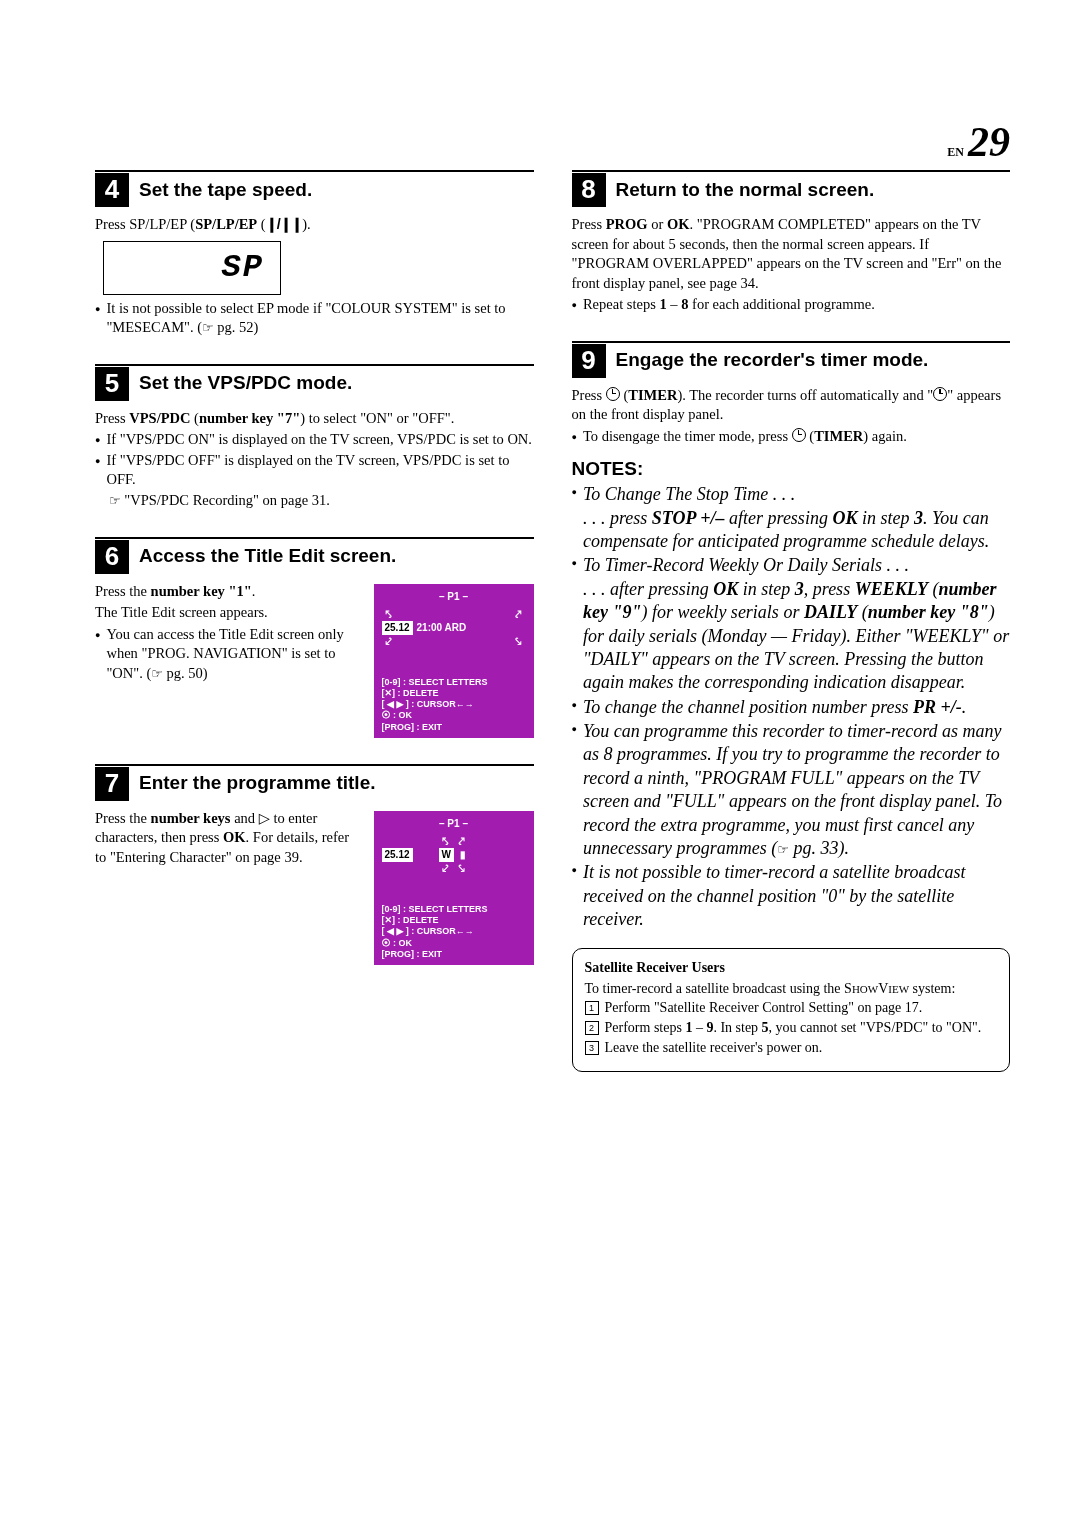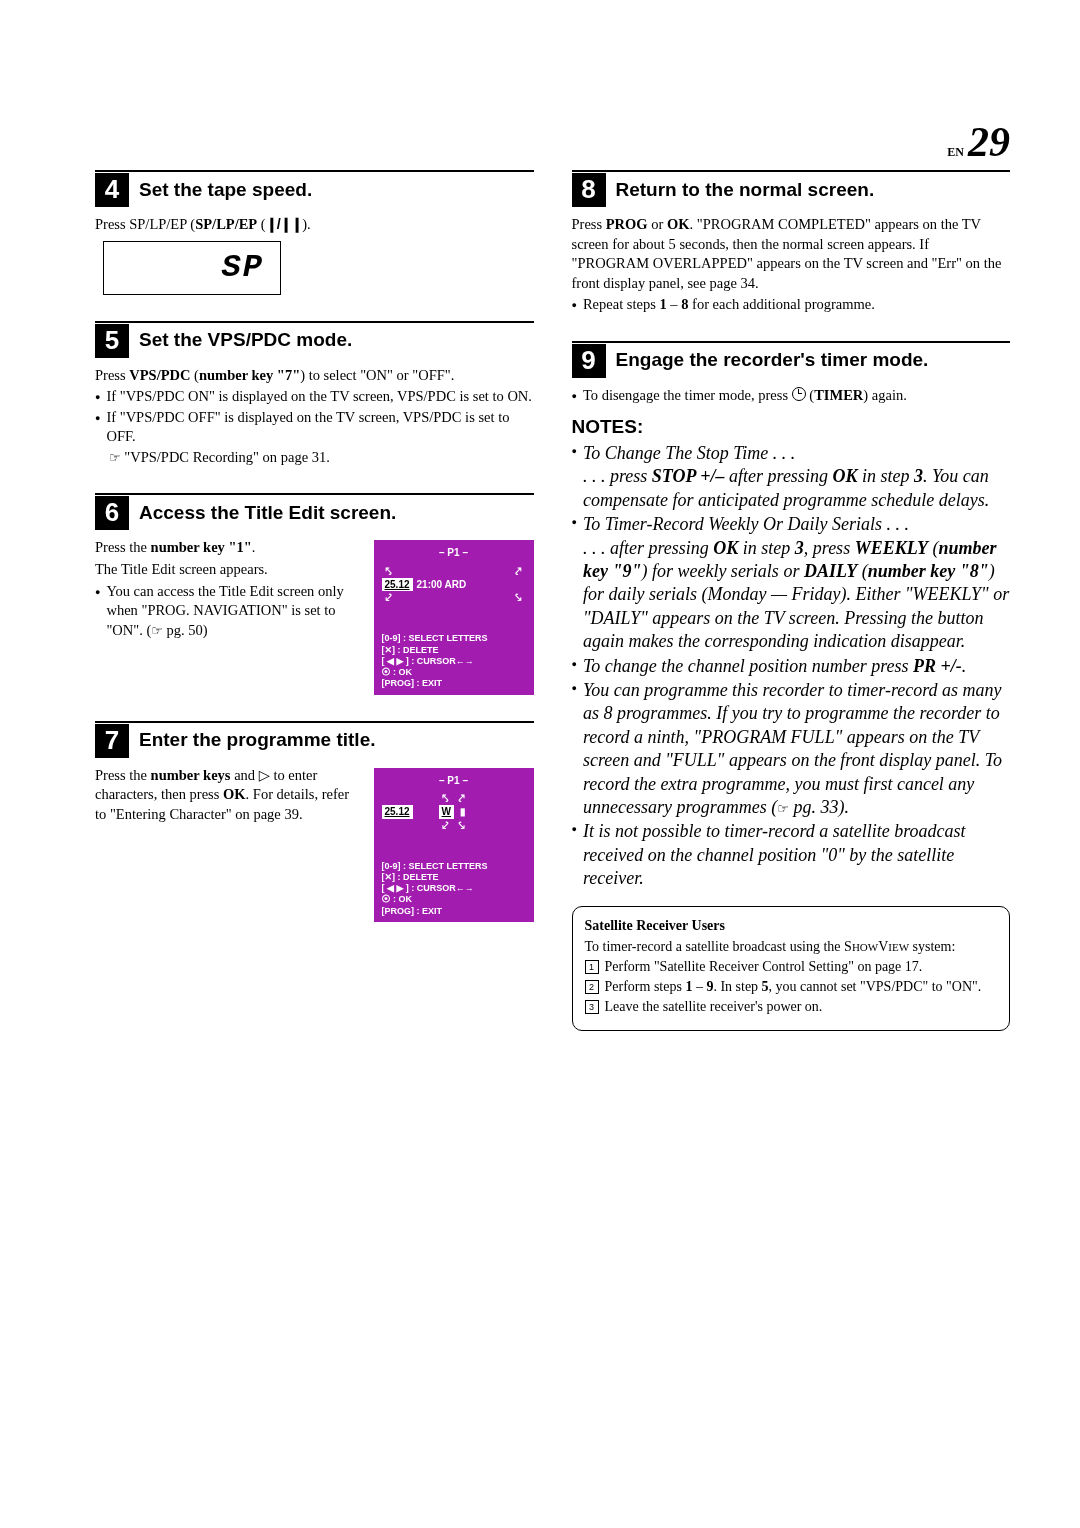--- a/index.html
+++ b/index.html
@@ -138,21 +138,20 @@
     display: flex;
     align-items: center;
     gap: 4px;
     margin: 1px 0;
   }
   .screen-box .date-row .bx {
     background: #fff;
     color: #000;
     padding: 0 3px;
     font-size: 10px;
-    text-decoration: underline;
   }
   .screen-box .date-row .inline {
     color: #fff;
     font-size: 10px;
   }
   .screen-box .cursor {
     color: #fff;
     font-size: 10px;
     padding-left: 2px;
   }
@@ -276,20 +275,25 @@
           <div class="step-num">4</div>
           <div class="step-title">Set the tape speed.</div>
         </div>
         <div class="body-text">
           <p>
             <span>Press SP/LP/EP (</span><b>SP/LP/EP</b> (<span class="tape-glyph">❙/❙❙</span><span>).</span>
           </p>
           <div class="sp-box">
               <span>SP</span>
             </div>
+          <div class="bullet">
+            <div>
+              <span>It is not possible to select EP mode if "COLOUR SYSTEM" is set to "MESECAM". (</span><span class="hand-icon"></span> pg. 52)<span></span>
+            </div>
+          </div>
         </div>
       </div>
 
       <div class="step">
         <div class="step-head">
           <div class="step-num">5</div>
           <div class="step-title">Set the VPS/PDC mode.</div>
         </div>
         <div class="body-text">
           <p>Press <b>VPS/PDC</b> (<b>number key "7"</b>) to select "ON" or "OFF".</p>
@@ -401,20 +405,21 @@
             </div>
         </div>
       </div>
 
       <div class="step" style="margin-bottom:6px">
         <div class="step-head">
           <div class="step-num">9</div>
           <div class="step-title">Engage the recorder's timer mode.</div>
         </div>
         <div class="body-text">
+          <p>Press <span class="timer-icon"></span> (<b>TIMER</b>). The recorder turns off automatically and "<span class="timer-icon"></span>" appears on the front display panel.</p>
           <div class="bullet">
               <div>To disengage the timer mode, press <span class="timer-icon"></span> (<b>TIMER</b>) again.</div>
             </div>
         </div>
       </div>
 
       <div class="notes-heading">NOTES:</div>
       <div>
         <div class="note-bullet">
             <div><span>To Change The Stop Time . . .</span><br>. . . press <b>STOP +/–</b> after pressing <b>OK</b> in step <b>3</b>. You can compensate for anticipated programme schedule delays.</div>

